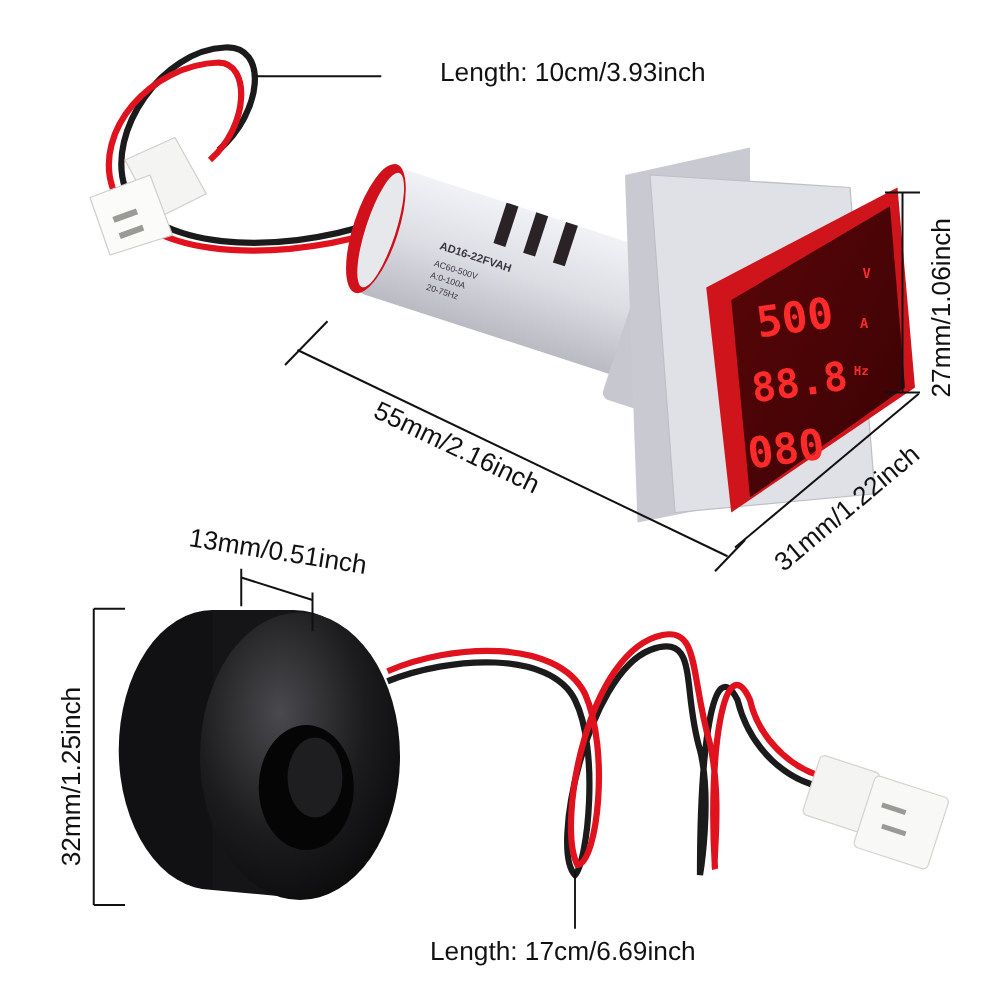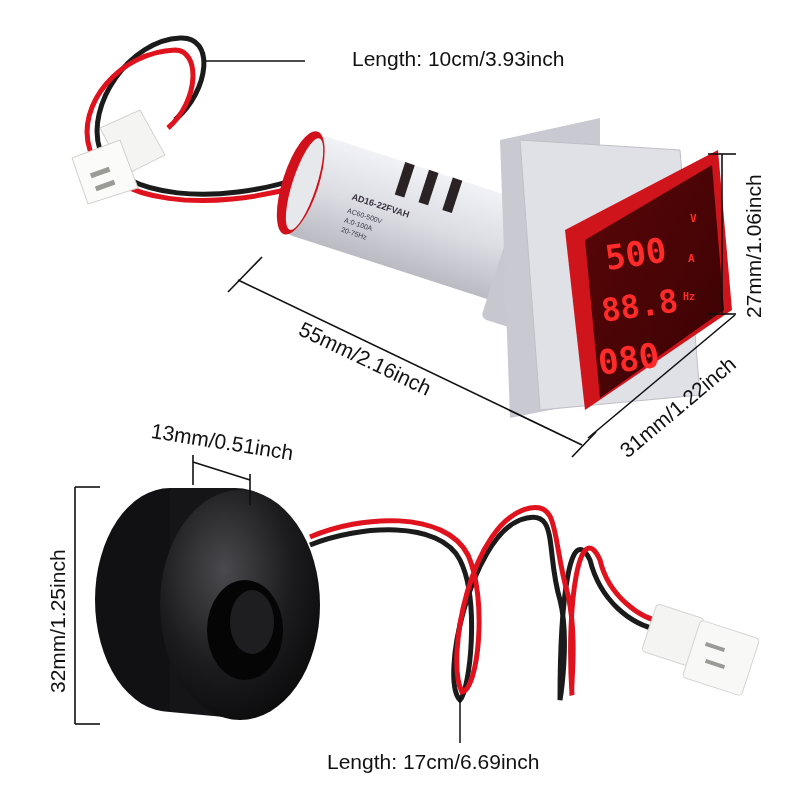--- a/index.html
+++ b/index.html
@@ -132,13 +132,13 @@
 <div class="label rot" style="left:305px; top:318px; transform:rotate(25.5deg);">55mm/2.16inch</div>
 
 <div class="label rot" style="left:616px; top:445px; transform:rotate(-40deg);">31mm/1.22inch</div>
 
 <div class="label rot" style="left:743px; top:318px; transform:rotate(-90deg);">27mm/1.06inch</div>
 
 <div class="label rot" style="left:153px; top:420px; transform:rotate(9deg);">13mm/0.51inch</div>
 
 <div class="label rot" style="left:47px; top:693px; transform:rotate(-90deg);">32mm/1.25inch</div>
 
-<div class="label" style="left:327px; top:751px;">Length: 17cm/6.69inch</div>
+<div class="label" style="left:344px; top:751px;">Length: 17cm/6.69inch</div>
 
 </body></html>

